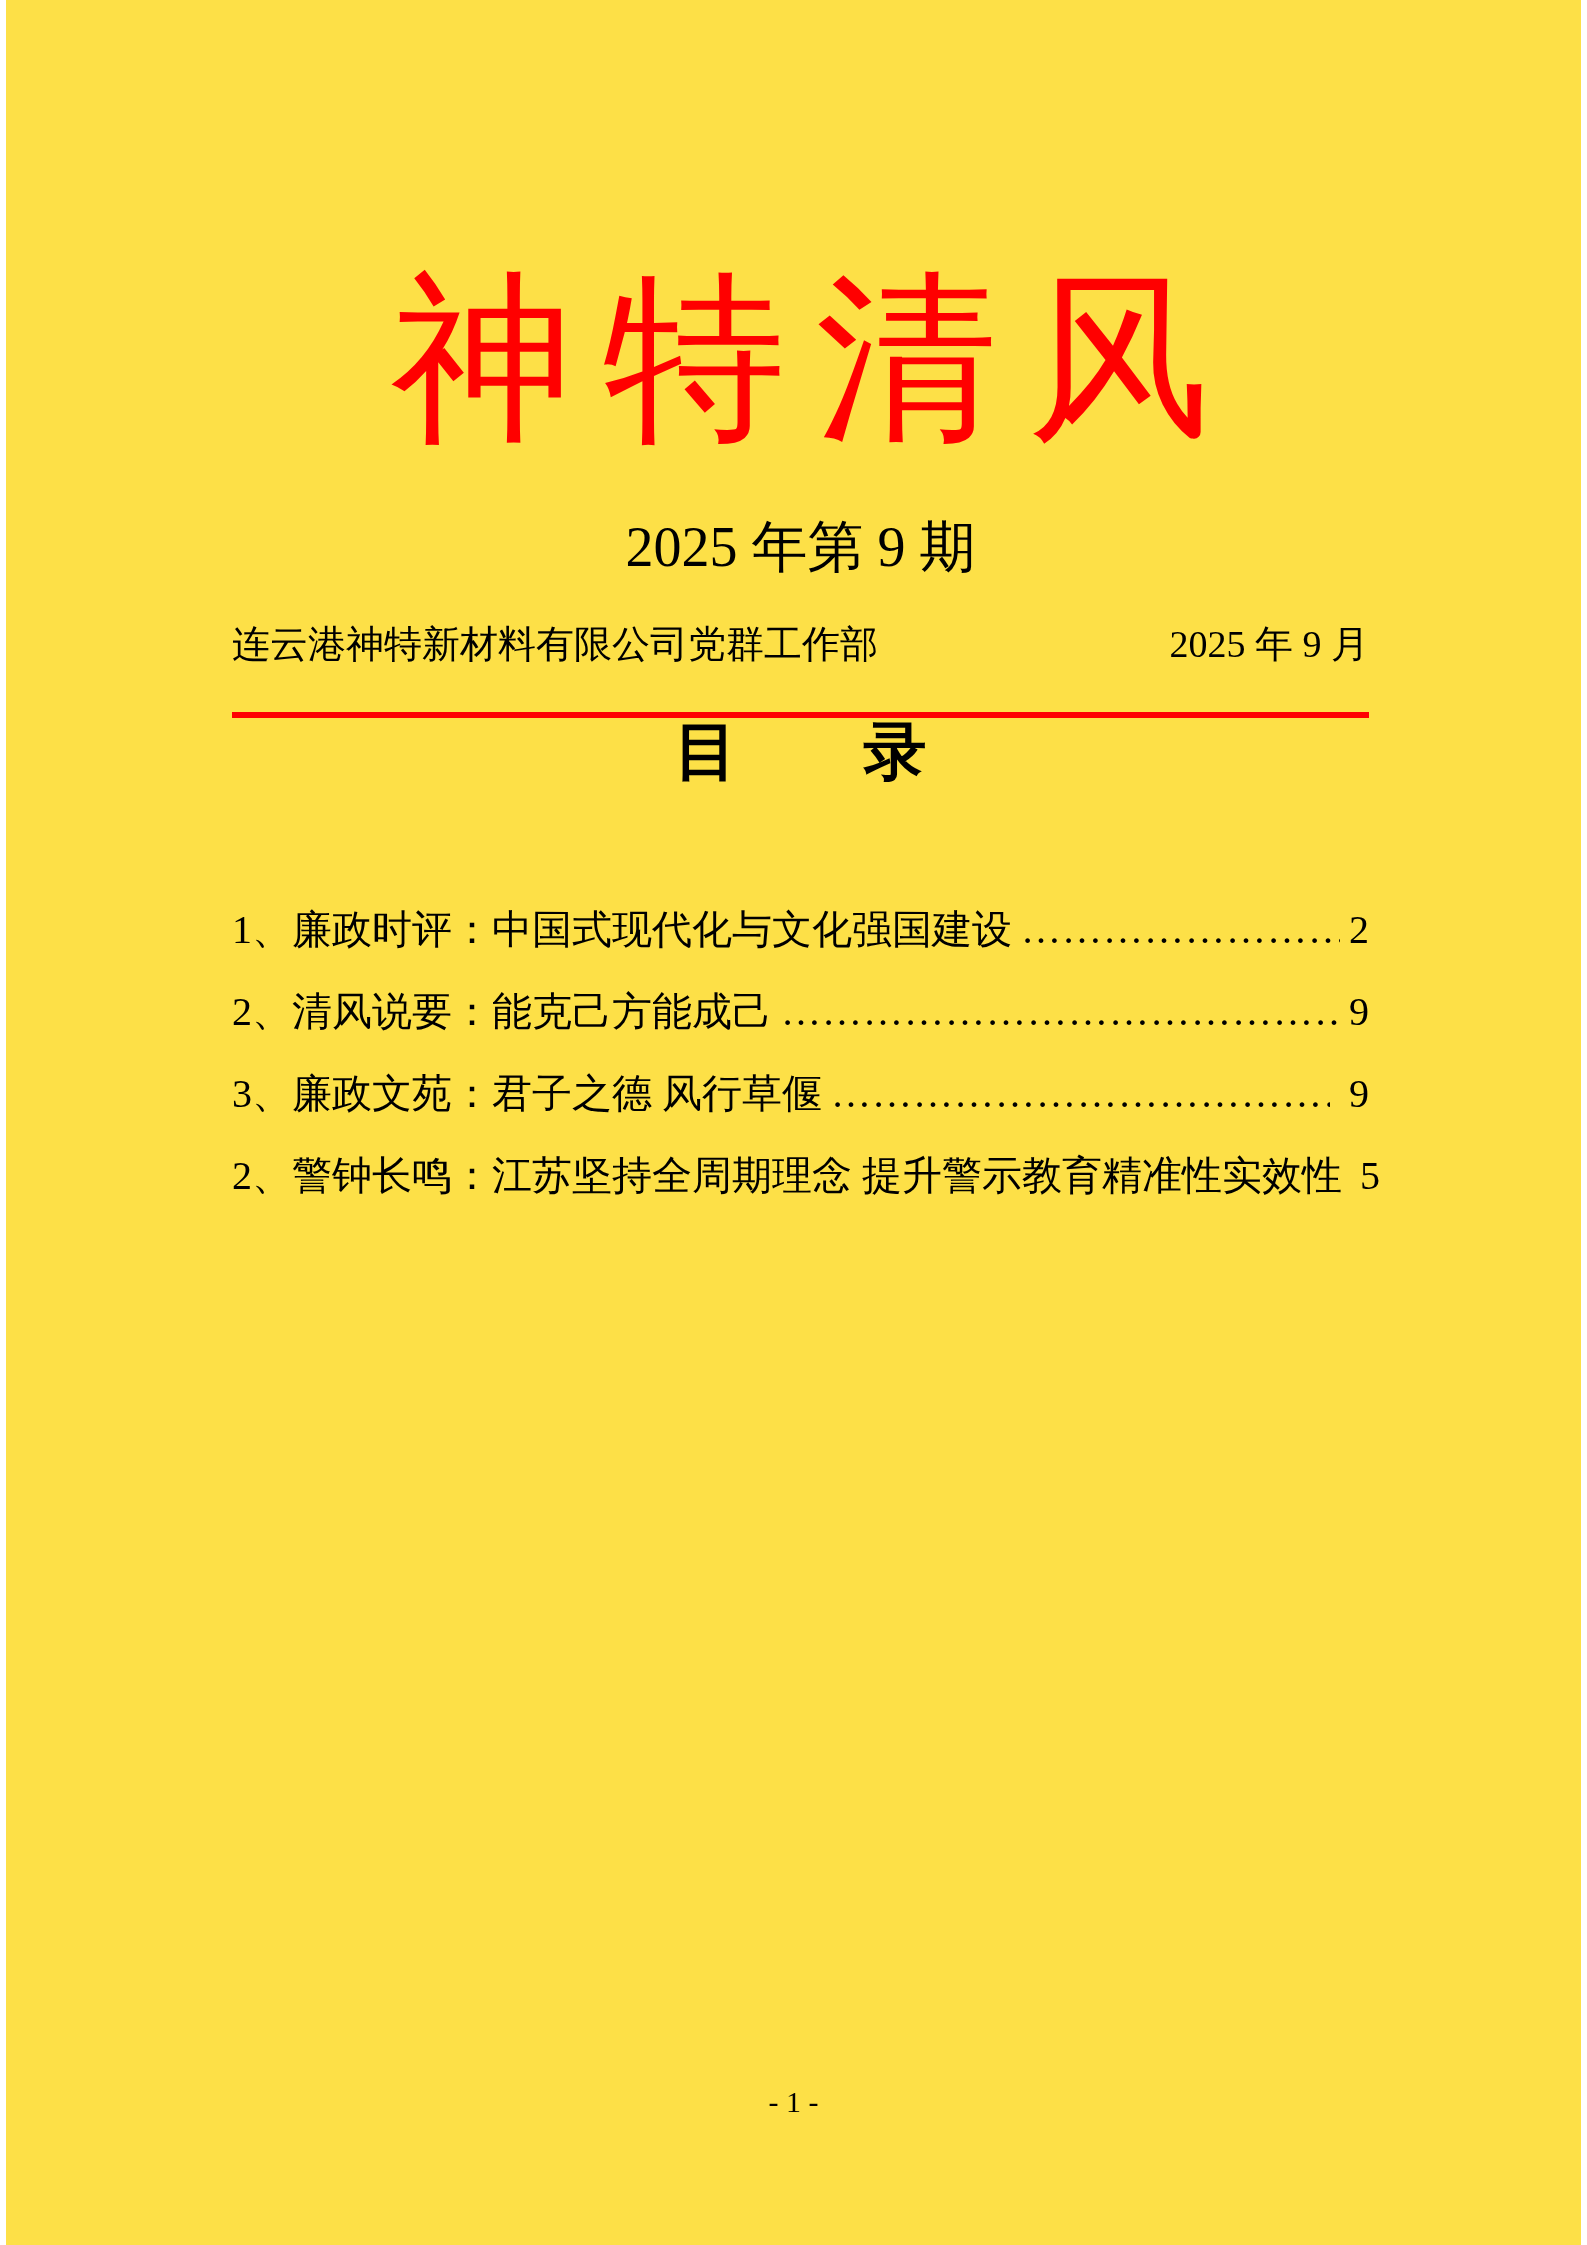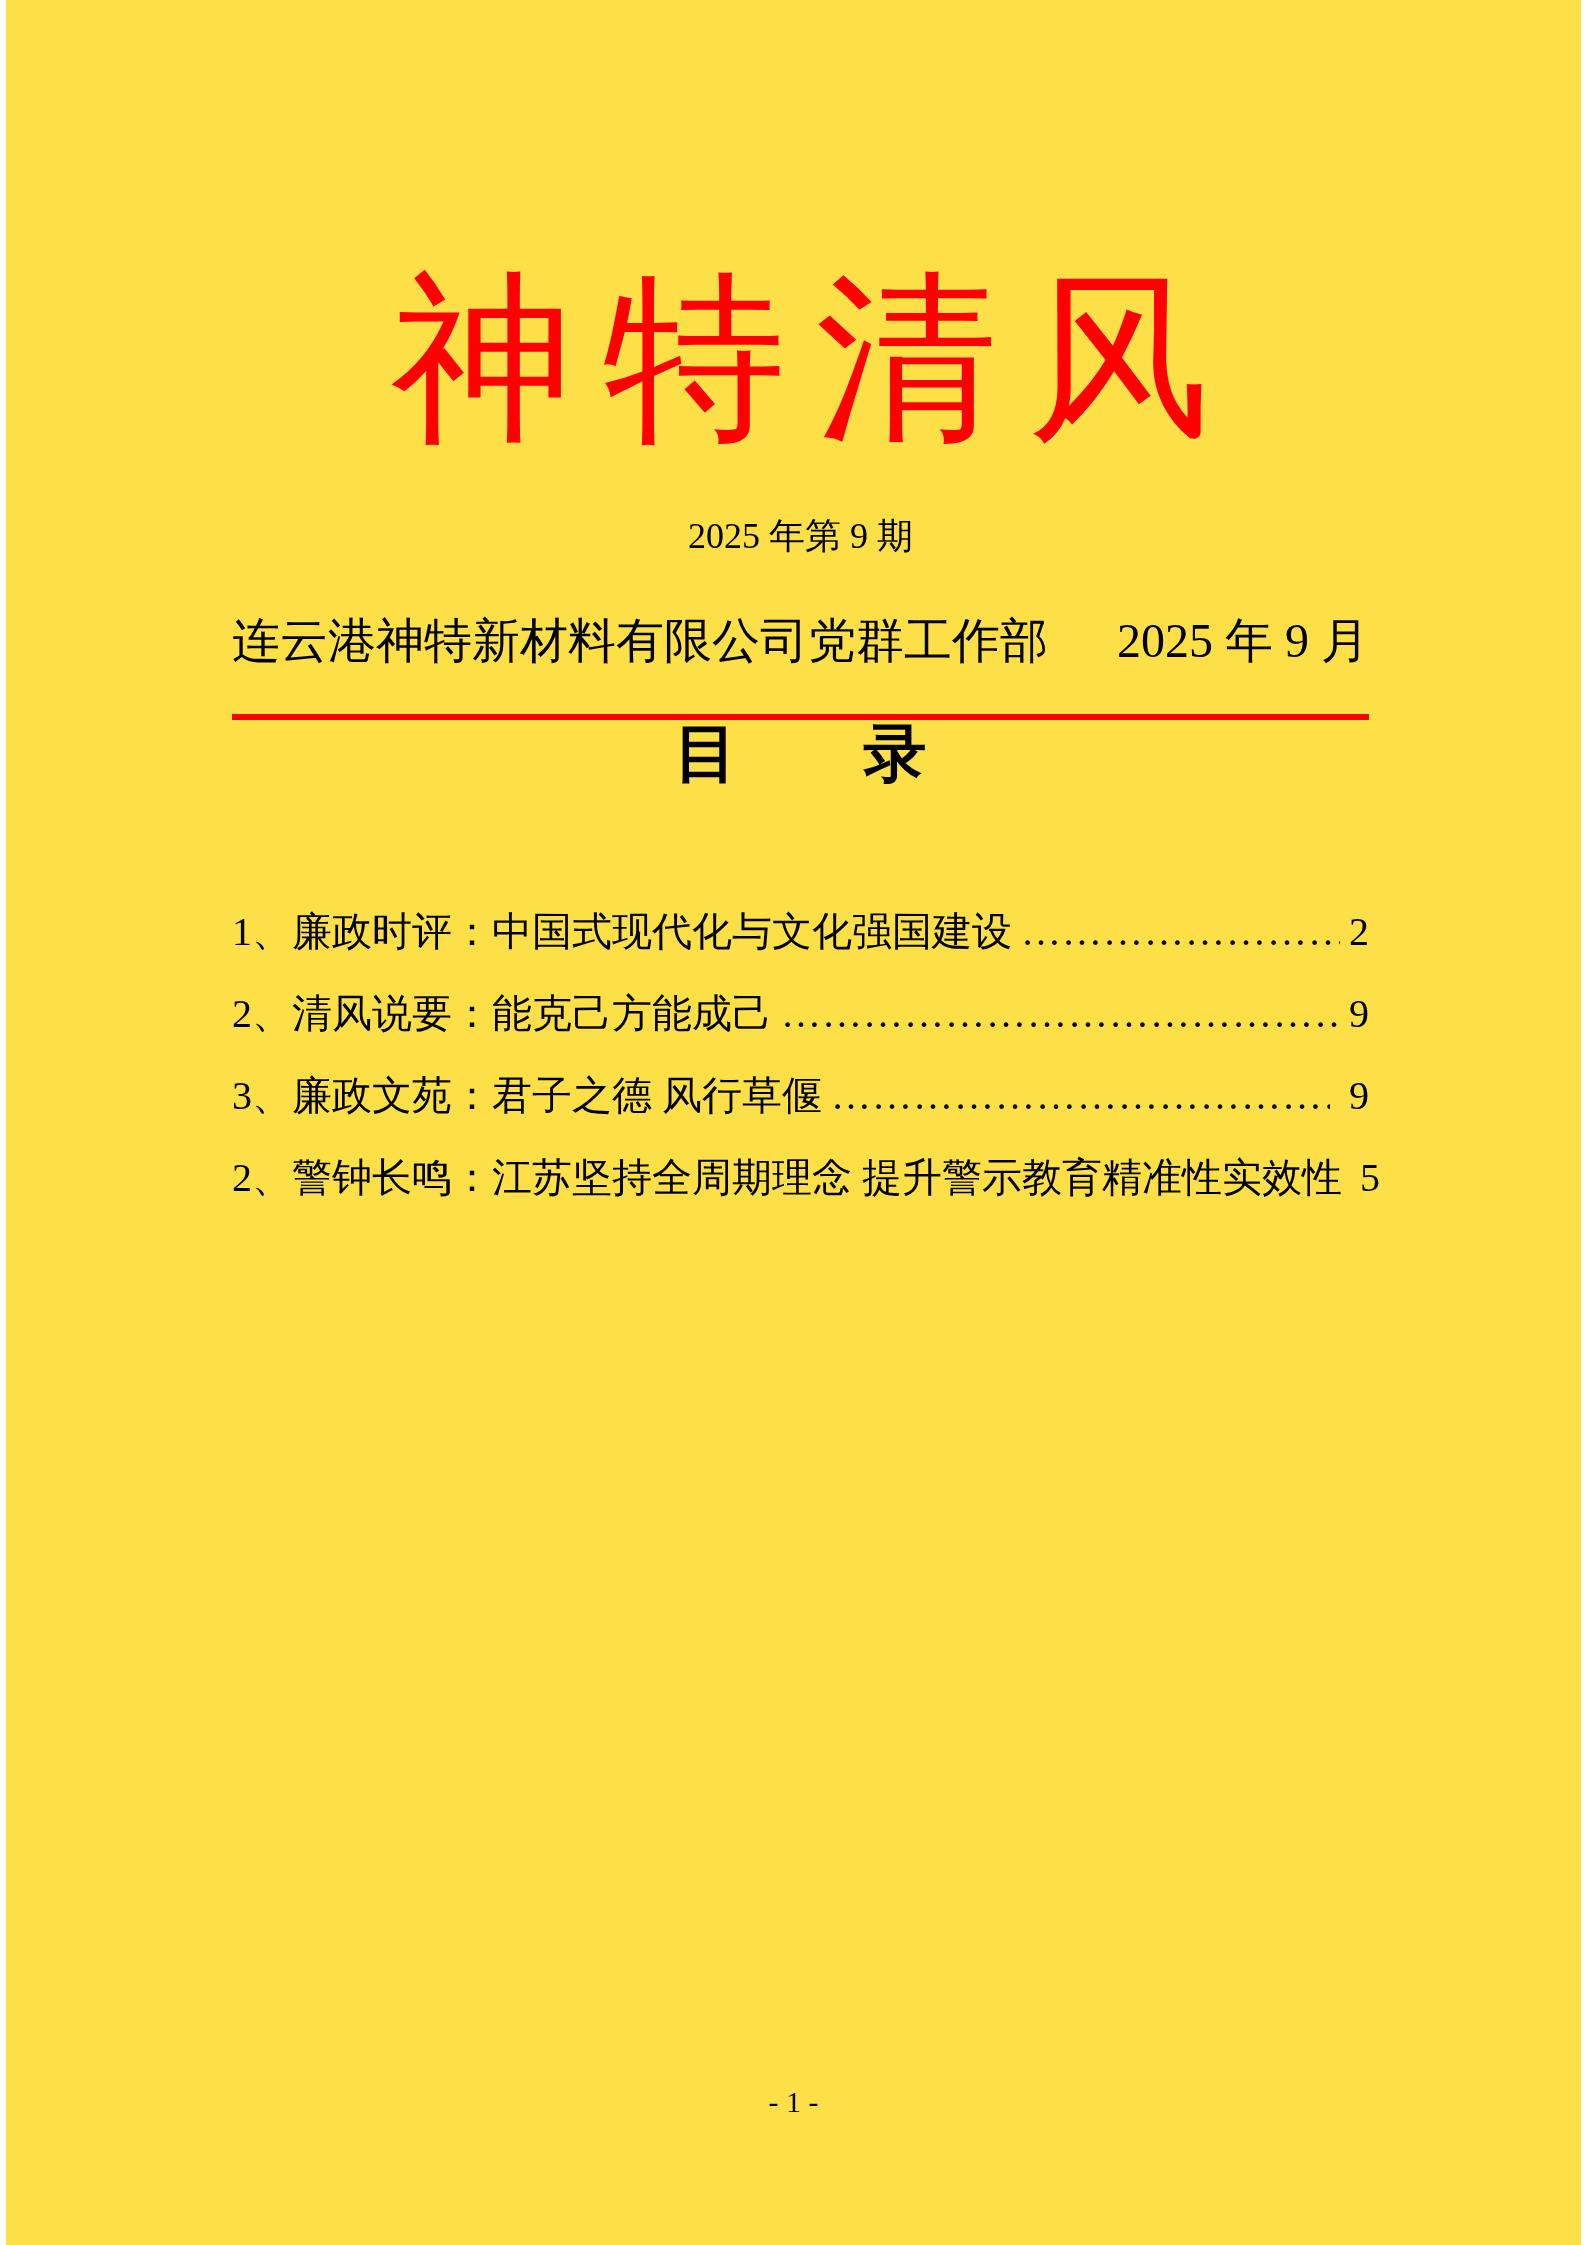--- a/index.html
+++ b/index.html
@@ -24,30 +24,30 @@
     line-height: 1.08;
     font-weight: normal;
     letter-spacing: 30px;
     margin-right: -30px; 
     color: #ff0000;
     white-space: nowrap;
   }
   .issue-line {
     margin-top: 58px;
     text-align: center;
-    font-size: 36px;
+    font-size: 56px;
     line-height: 1.1;
     color: #000000;
   }
   .pub-row {
-    margin-top: 56px;
+    margin-top: 44px;
     display: flex;
     justify-content: space-between;
     align-items: baseline;
-    font-size: 48px;
+    font-size: 38px;
     line-height: 1.2;
   }
   .pub-row .publisher { white-space: nowrap; }
   .pub-row .pub-date { white-space: nowrap; }
   .red-rule {
     margin-top: 44px;
     height: 6px;
     width: 100%;
     background: #ff0000;
     border: none;

